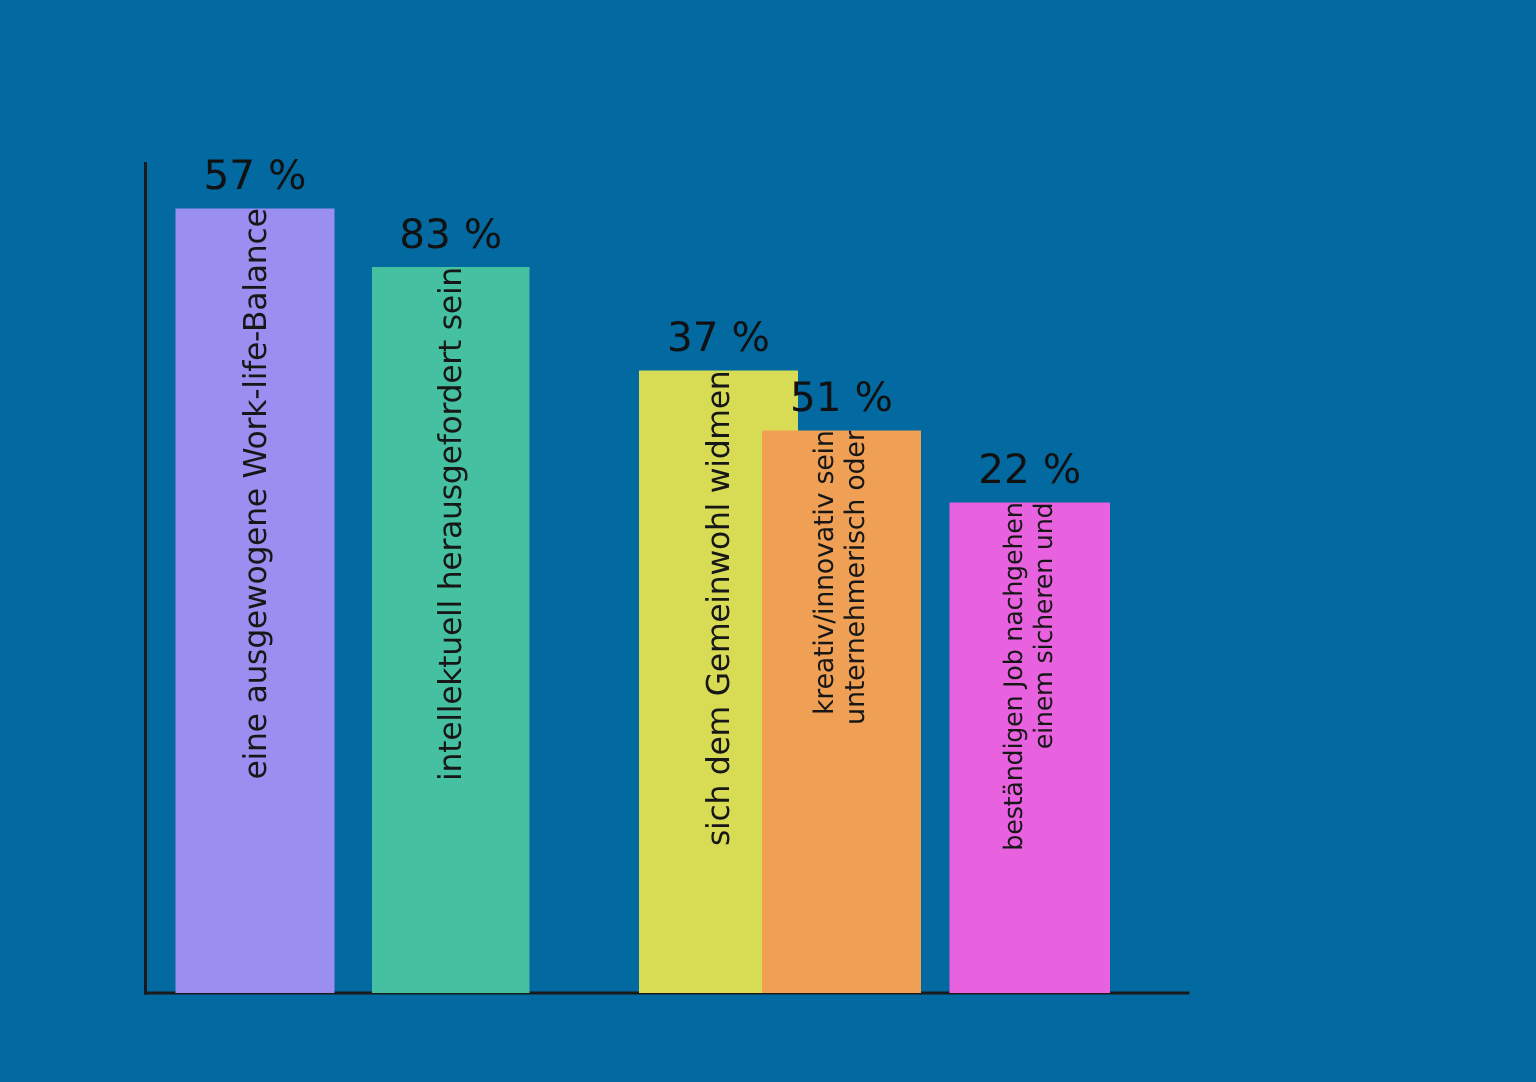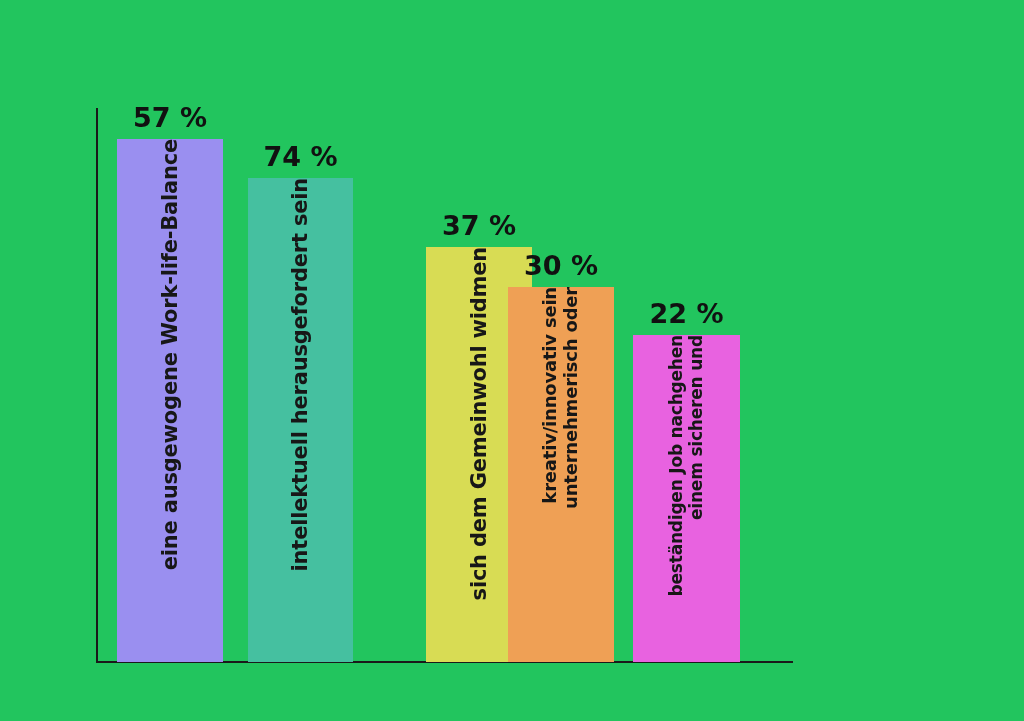--- a/index.html
+++ b/index.html
@@ -12,22 +12,21 @@
     width: 1024px;
     height: 721px;
     font-family: "DejaVu Sans", "Liberation Sans", sans-serif;
     overflow: hidden;
   }
 
   #chart-root {
     position: relative;
     width: 1024px;
     height: 721px;
-    background: #22c55e;
-    font-weight: bold;
+    background: #0369a1;
   }
 
   
   .axis-y {
     position: absolute;
     left: 96px;
     top: 108px;
     width: 2px;
     height: 555px;
     background: #1a1a1a;
@@ -119,39 +118,39 @@
     <div class="bar-group" style="left:117px; width:106px;">
       <div class="value-label">57 %</div>
       <div class="bar" style="height:523px; background:#9a8ff0;">
         <div class="bar-label-wrap">
           <span class="bar-label-line">eine ausgewogene Work-life-Balance</span>
         </div>
       </div>
     </div>
 
     <div class="bar-group" style="left:248px; width:105px;">
-      <div class="value-label">74 %</div>
+      <div class="value-label">83 %</div>
       <div class="bar" style="height:484px; background:#45c0a0;">
         <div class="bar-label-wrap">
           <span class="bar-label-line">intellektuell herausgefordert sein</span>
         </div>
       </div>
     </div>
 
     <div class="bar-group" style="left:378px; width:106px;margin-left:48px;">
       <div class="value-label">37 %</div>
       <div class="bar" style="height:415px; background:#d8dc54;">
         <div class="bar-label-wrap">
           <span class="bar-label-line">sich dem Gemeinwohl widmen</span>
         </div>
       </div>
     </div>
 
     <div class="bar-group" style="left:508px; width:106px;">
-      <div class="value-label">30 %</div>
+      <div class="value-label">51 %</div>
       <div class="bar" style="height:375px; background:#efa055;">
         <div class="bar-label-wrap">
           <span class="bar-label-line small">kreativ/innovativ sein</span>
           <span class="bar-label-line small">unternehmerisch oder</span>
         </div>
       </div>
     </div>
 
     <div class="bar-group" style="left:633px; width:107px;">
       <div class="value-label">22 %</div>

